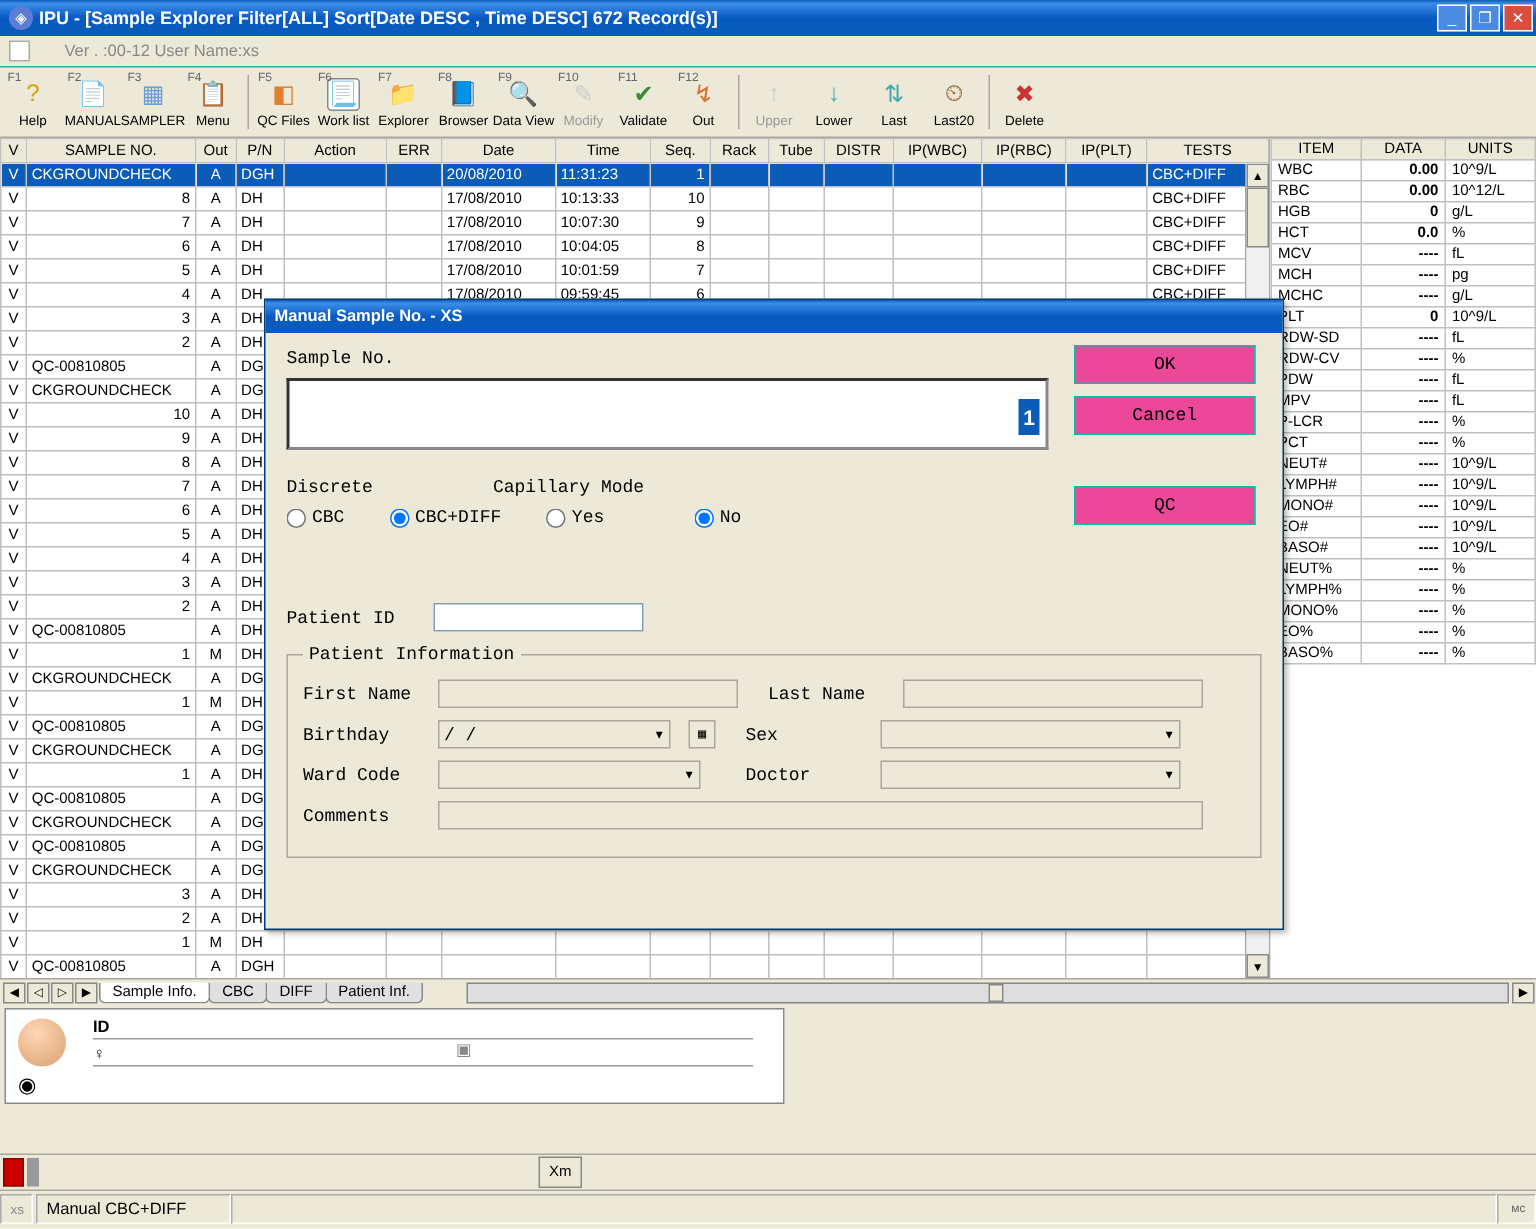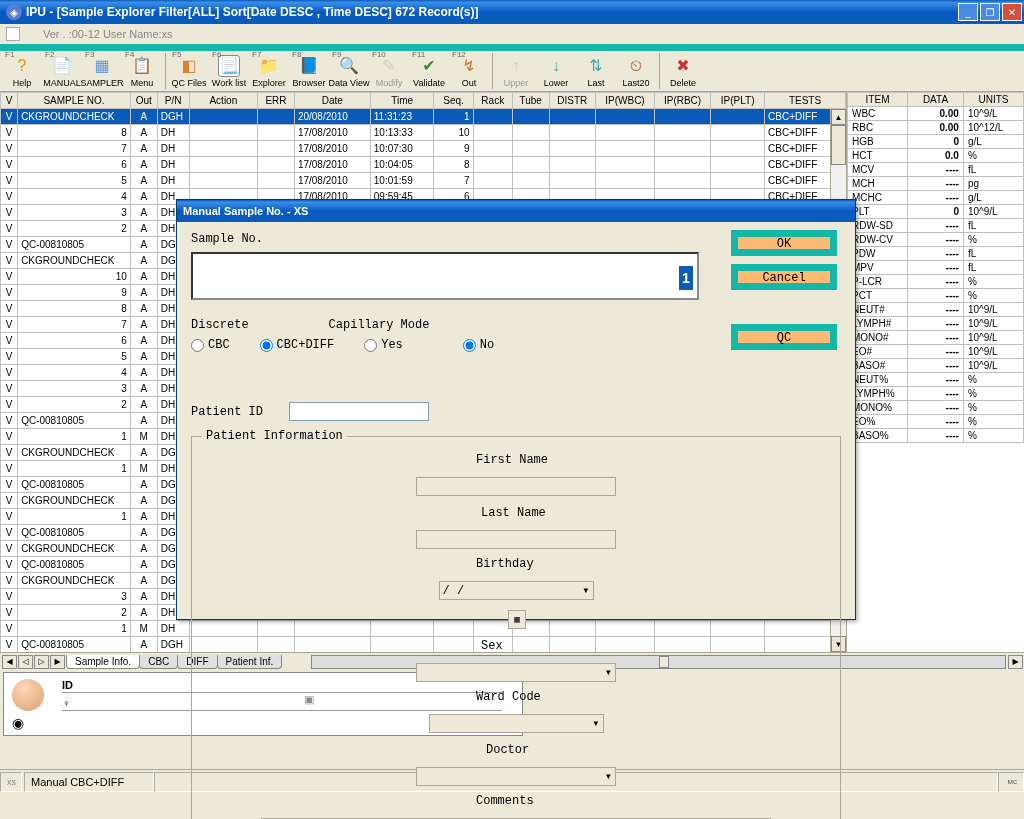--- a/index.html
+++ b/index.html
@@ -14,21 +14,21 @@
 .titlebar .winbtn.close { background: #d84f3f; }
 
 
 .menubar { height: 20px; background: #ece9d8; display: flex; align-items: center; padding: 0 6px; gap:0; font-size: 11px; color: #888; }
 .menubar .menu-item { padding: 2px 8px; }
 .menubar .menu-item:first-child { color: #888; }
 .menubar .doc-icon { width: 14px; height: 14px; background: #fff; border: 1px solid #aaa; margin-right: 3px; display: inline-block; }
 .menubar .ver { margin-left: 20px; color: #888; }
 
 
-.toolbar { height: 48px; background: #ece9d8; border-top: 7px solid #14b8a6; border-bottom: 1px solid #aca899; display: flex; align-items: center; padding: 2px; gap: 0; }
+.toolbar { height: 48px; background: #ece9d8; border-top: 1px solid #14b8a6; border-bottom: 1px solid #aca899; display: flex; align-items: center; padding: 2px; gap: 0; }
 .tb-btn { width: 40px; height: 44px; display: flex; flex-direction: column; align-items: center; justify-content: center; gap: 1px; position: relative; border: 1px solid transparent; }
 .tb-btn .f-key { position: absolute; top: 0; left: 2px; font-size: 8px; color: #666; }
 .tb-btn .tb-icon { width: 22px; height: 22px; display: flex; align-items: center; justify-content: center; border-radius: 3px; }
 .tb-btn .tb-label { font-size: 9px; color: #000; white-space: nowrap; }
 .tb-btn.disabled .tb-label { color: #999; }
 .tb-sep { width: 1px; height: 36px; background: #aca899; margin: 0 3px; }
 
 
 .main-area { display: flex; height: 560px; }
 .left-grid { flex: 1; min-width: 0; display: flex; flex-direction: column; }
@@ -89,28 +89,28 @@
 .vscroll .btn.down { position: absolute; bottom: 0; left: 0; right: 0; }
 
 
 .modal { position: absolute; left: 176px; top: 199px; width: 680px; height: 421px; background: #ece9d8; border: 1px solid #003c74; box-shadow: 2px 2px 4px rgba(0,0,0,.3); z-index: 100; }
 .modal .m-title { background: linear-gradient(to bottom, #0a5cb8, #3b8ee8 10%, #085ac2 50%, #0a5cb8); height: 22px; color: #fff; display: flex; align-items: center; padding: 0 6px; font-weight: bold; font-size: 11px; }
 .modal .m-body { padding: 10px 14px; font-family: "Courier New", monospace; font-size: 12px; }
 .m-row { display: flex; align-items: center; gap: 8px; margin-bottom: 8px; }
 .m-label { width: 90px; }
 .sample-input { width: 508px; height: 48px; background: #fff; border: 2px inset #888; position: relative; }
 .sample-cursor { width: 14px; height: 24px; background: #0a5cb8; color: #fff; display: flex; align-items: center; justify-content: center; position: absolute; right: 4px; top: 12px; font-family: sans-serif; font-size: 14px; font-weight: bold; }
-.m-btn { width: 106px; height: 26px; background: #fdba74; border: 7px solid #14b8a6; font-family: "Courier New", monospace; font-size: 12px; }
+.m-btn { width: 121px; height: 26px; background: #ec4899; border: 1px solid #14b8a6; font-family: "Courier New", monospace; font-size: 12px; }
 .btn-col { position: absolute; right: 18px; top: 30px; display: flex; flex-direction: column; gap: 8px; }
 .radio-group { display: flex; gap: 30px; margin-top: 6px; margin-bottom: 50px; }
 .radio-item { display: flex; align-items: center; gap: 4px; }
 .radio-item input { margin: 0; }
 fieldset.patient-info { border: 1px solid #aca899; padding: 10px; font-family: "Courier New", monospace; }
 fieldset.patient-info legend { padding: 0 4px; }
-.pi-row { display: flex; align-items: center; gap: 10px; margin-bottom: 8px; flex-direction: column; }
+.pi-row { display: flex; align-items: center; gap: 10px; margin-bottom: 8px; }
 .pi-row label { width: 80px; }
 .pi-row input, .pi-row select, .pi-row .fake-input { height: 19px; background: #ece9d8; border: 1px solid #aca899; font-family: inherit; font-size: 11px; padding: 0 3px; }
 .pi-row .w200 { width: 200px; }
 .pi-row .datebox { width: 155px; display: flex; align-items: center; border: 1px solid #aca899; background: #ece9d8; padding: 0 3px; height: 19px; }
 .calbtn { width: 18px; height: 19px; border: 1px solid #aca899; background: #ece9d8; display: inline-flex; align-items: center; justify-content: center; font-size: 9px; margin-left: 2px; }
 
 
 .ico { font-size: 16px; }
 .ico-help { color: #d8a000; }
 .ico-manual { color: #d8a000; }
@@ -1061,20 +1061,25 @@
       <b>ID</b>
     </div>
   <div class="id-row" style="margin-top:2px">
       <span>♀</span>
     </div>
   <div class="eye">◉</div>
   <div class="sub-icon">▣</div>
 </div>
 
 <div class="bottom-area">
+  <div class="snippet-bar">
+    <div class="red-box"></div>
+    <div class="gray-box"></div>
+    <div class="xm">Xm</div>
+  </div>
   <div class="status-line">
     <div class="cell xs">xs</div>
     <div class="cell mode">Manual CBC+DIFF</div>
     <div class="cell fill"></div>
     <div class="cell mc">мс</div>
   </div>
 </div>
 
 <div class="modal">
   <div class="m-title">Manual Sample No.  - XS</div>

